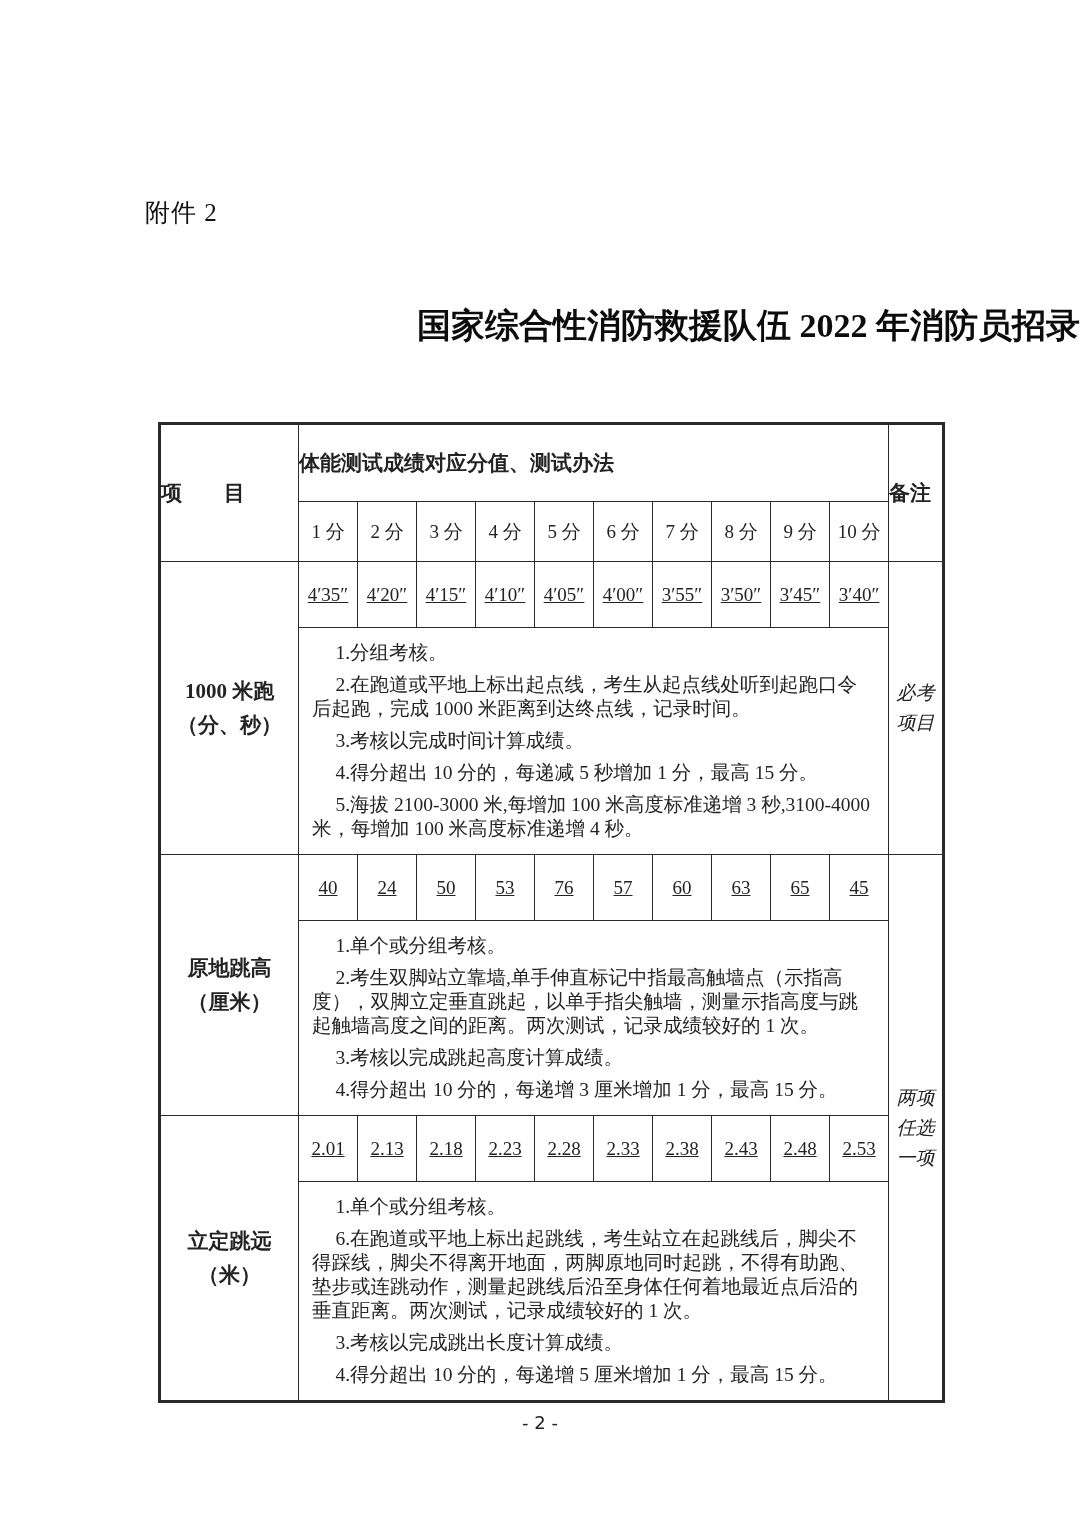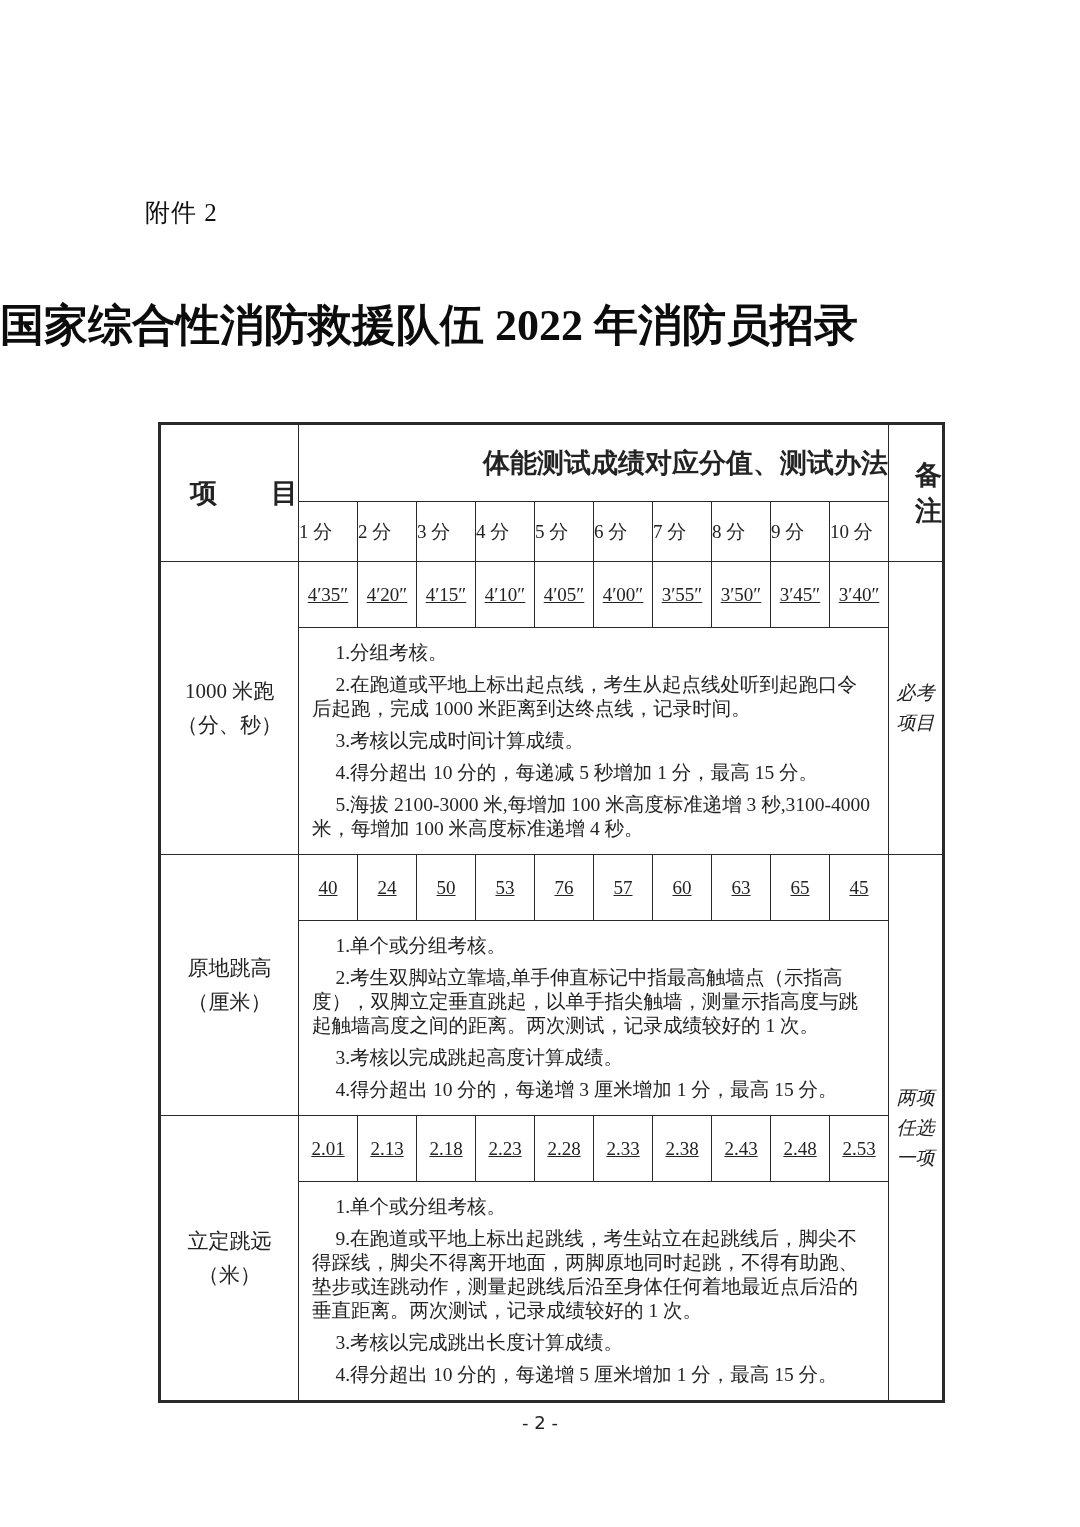--- a/index.html
+++ b/index.html
@@ -21,56 +21,57 @@
     top: 196px;
     font-size: 25px;
     letter-spacing: 1px;
     color: #111;
   }
   .doc-title {
     position: absolute;
     top: 302px;
     left: 0;
     width: 1080px;
-    text-align: left;
+    text-align: right;
     font-weight: bold;
-    font-size: 44px;
+    font-size: 34px;
     line-height: 48px;
     color: #0c0c0c;
     font-family: Liberation Serif, serif;
   }
   table.std-table {
     position: absolute;
     left: 158px;
     top: 422px;
     width: 783px;
     border-collapse: collapse;
     table-layout: fixed;
     border: 3px solid #2a2a2a;
   }
   table.std-table td {
     border: 1.5px solid #2a2a2a;
     vertical-align: middle;
     color: #232323;
   }
   td.hdr {
-    text-align: right;
+    text-align: left;
     font-weight: bold;
-    font-size: 27px;
+    font-size: 21px;
     color: #141414;
   }
   td.score-label {
+    text-align: center;
     font-size: 19px;
     color: #1c1c1c;
   }
   td.item-cell {
     text-align: center;
     font-size: 21px;
     line-height: 34px;
-    font-weight: normal;
+    font-weight: bold;
     color: #1b1b1b;
   }
   td.value-cell {
     text-align: center;
     font-size: 19px;
     color: #1c1c1c;
     text-decoration: underline;
   }
   td.method-cell {
     padding: 5px 8px 5px 5px;
@@ -217,21 +218,21 @@
         <td class="value-cell">2.28</td>
         <td class="value-cell">2.33</td>
         <td class="value-cell">2.38</td>
         <td class="value-cell">2.43</td>
         <td class="value-cell">2.48</td>
         <td class="value-cell">2.53</td>
       </tr>
       <tr style="height:171px">
         <td class="method-cell" colspan="10">
           <p>1.单个或分组考核。</p>
-          <p>9.在跑道或平地上标出起跳线，考生站立在起跳线后，脚尖不得踩线，脚尖不得离开地面，两脚原地同时起跳，不得有助跑、垫步或连跳动作，测量起跳线后沿至身体任何着地最近点后沿的垂直距离。两次测试，记录成绩较好的 1 次。</p>
+          <p>6.在跑道或平地上标出起跳线，考生站立在起跳线后，脚尖不得踩线，脚尖不得离开地面，两脚原地同时起跳，不得有助跑、垫步或连跳动作，测量起跳线后沿至身体任何着地最近点后沿的垂直距离。两次测试，记录成绩较好的 1 次。</p>
           <p>3.考核以完成跳出长度计算成绩。</p>
           <p>4.得分超出 10 分的，每递增 5 厘米增加 1 分，最高 15 分。</p>
         </td>
       </tr>
     </tbody>
   </table>
 
   <div class="page-number">- 2 -</div>
 
 </div>

